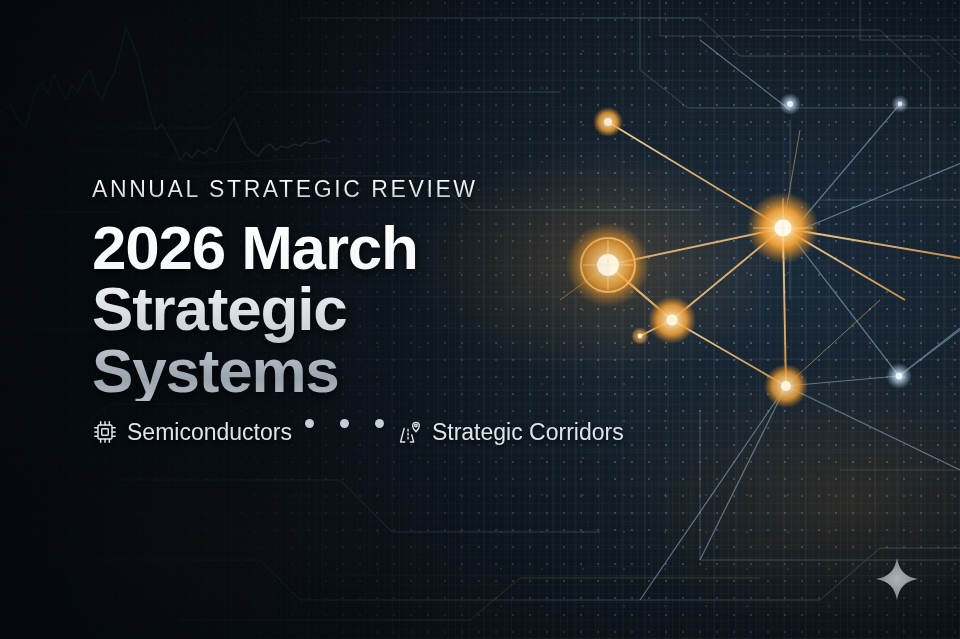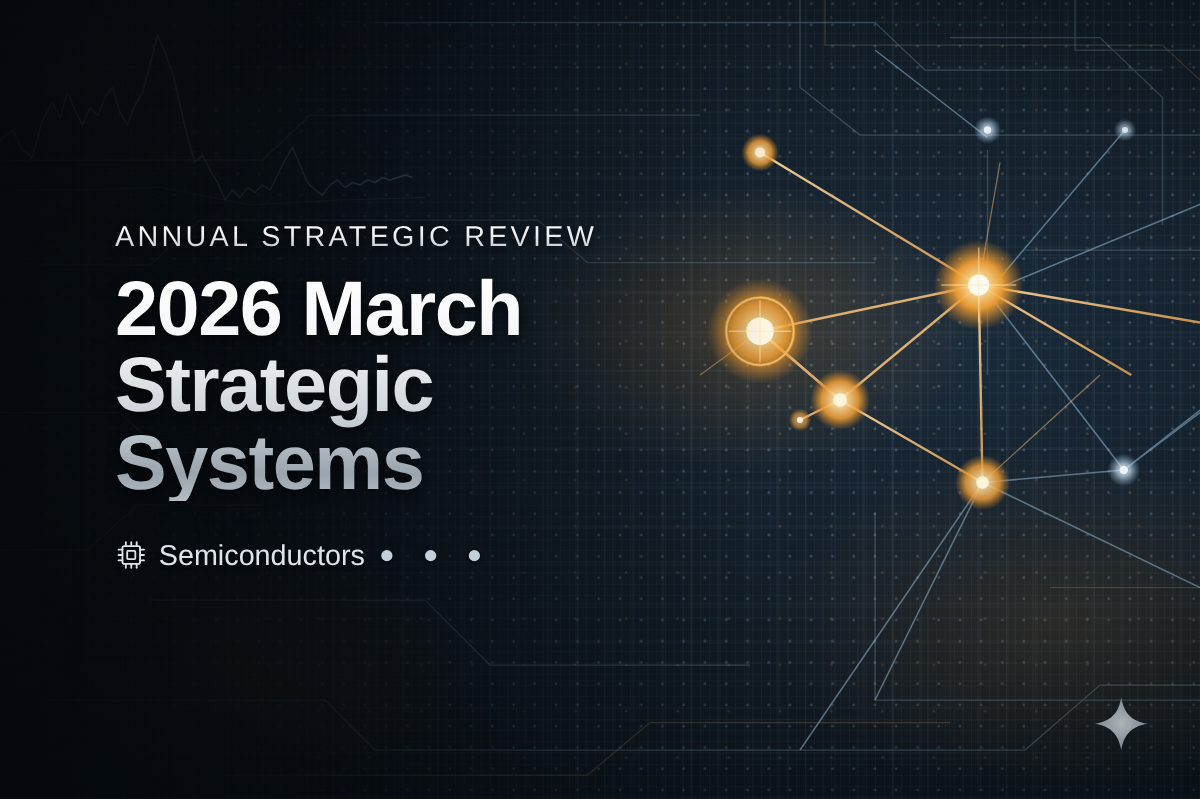--- a/index.html
+++ b/index.html
@@ -103,24 +103,23 @@
     letter-spacing:-1.2px;
     background:linear-gradient(180deg,#ffffff 0%,#f4f6f8 30%,#cdd4da 62%,#9aa4ad 88%,#b4bcc4 100%);
     -webkit-background-clip:text; background-clip:text;
     color:transparent;
     -webkit-text-fill-color:transparent;
     filter:drop-shadow(0 3px 5px rgba(0,0,0,.8));
   }
   .title .line { display:block; white-space:nowrap; }
 
   .tags {
-    margin-top:30px;
+    margin-top:18px;
     display:flex;
     flex-wrap:wrap;
-    align-items:center;
     width:560px;
   }
   .tag {
     display:flex;
     align-items:center;
     gap:9px;
     font-size:23px;
     font-weight:400;
     color:#dde5ec;
     line-height:1;
@@ -310,20 +309,32 @@
       </div>
 
       <span class="sep"></span>
 
 
       <span class="sep"></span>
 
 
       <span class="sep"></span>
 
+      <div class="tag">
+        <span class="ico">
+          <svg viewBox="0 0 24 24" fill="none" stroke="#dde5ec" stroke-width="1.3" stroke-linecap="round" stroke-linejoin="round">
+            <path d="M7.2 21.2L3.3 21.2 6.6 8.6"></path>
+            <path d="M12.4 21.2L15.4 21.2 13.6 14.6"></path>
+            <path d="M10.2 9.5v1.6M10.2 13.2v1.6M10.2 16.9v1.6"></path>
+            <path d="M20.6 6.2c0 2.7-3.1 5.6-3.1 5.6s-3.1-2.9-3.1-5.6a3.1 3.1 0 1 1 6.2 0z"></path>
+            <circle cx="17.5" cy="6.1" r="1.2"></circle>
+          </svg>
+        </span>
+        <span>Strategic Corridors</span>
+      </div>
 
     </div>
   </div>
 
   <div class="sparkle">
     <svg viewBox="0 0 48 48">
       <defs>
         <radialGradient id="gSpark">
           <stop offset="0%" stop-color="#e8edf2"></stop>
           <stop offset="55%" stop-color="#c2cbd4"></stop>

